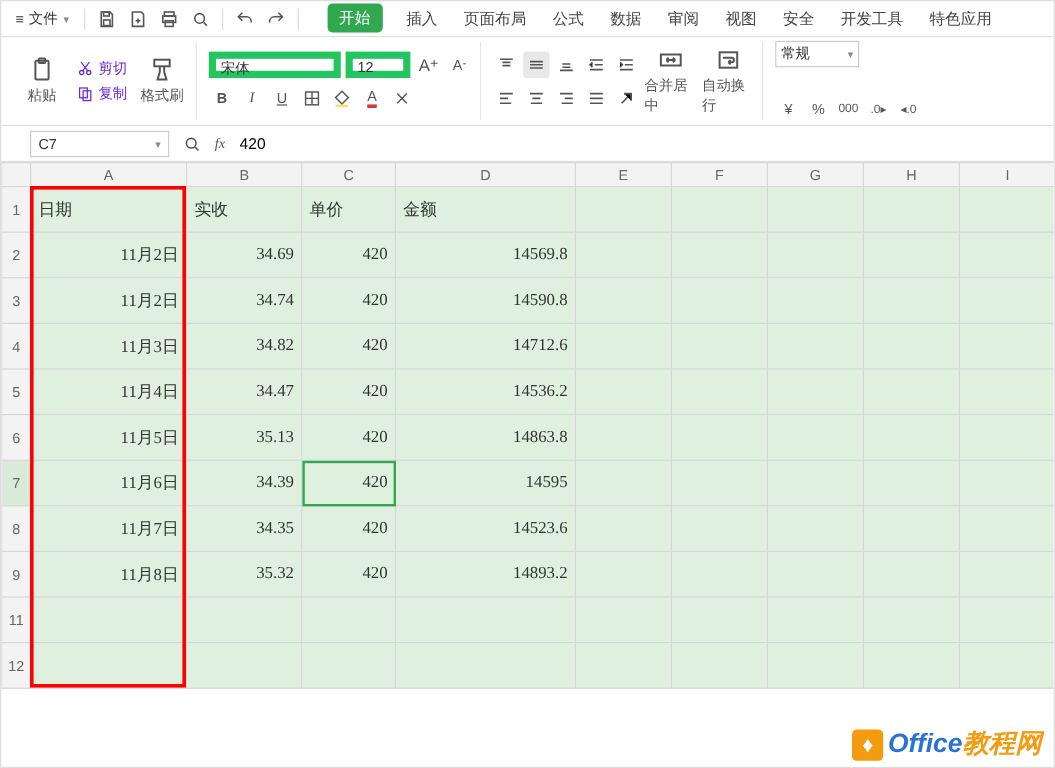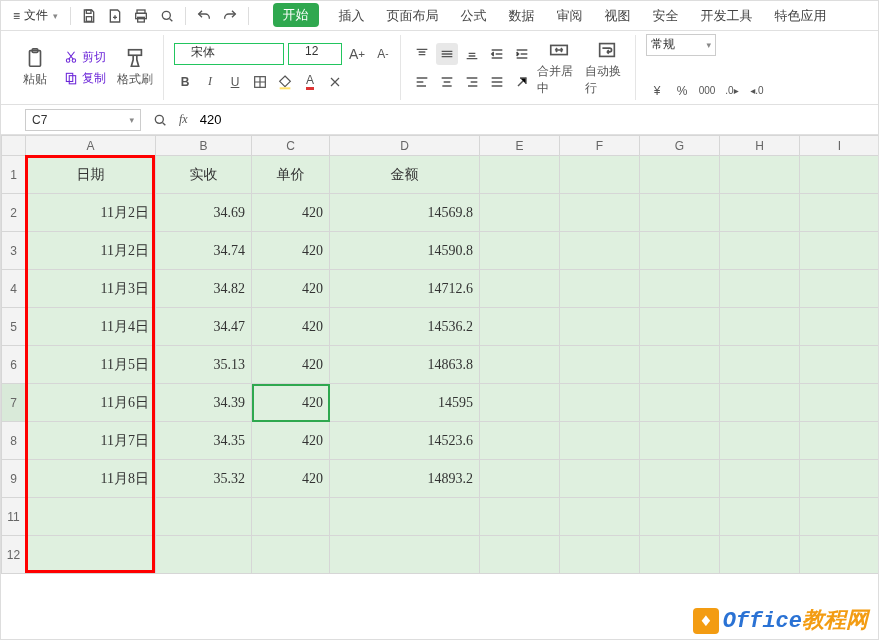--- a/index.html
+++ b/index.html
@@ -65,21 +65,21 @@
       display:flex; flex-direction:column; align-items:center; justify-content:center;
       width:44px; height:58px; cursor:pointer; gap:2px;
       color:#555;
     }
     .big-btn svg { width:22px; height:22px }
     .big-btn .lbl { font-size:12px; color:#555 }
     .small-stack { display:flex; flex-direction:column; gap:2px; justify-content:center }
     .small-btn { display:flex; align-items:center; gap:4px; cursor:pointer; padding:1px 3px; font-size:12px; color:#6d28d9}
     .small-btn svg { width:14px; height:14px }
     .font-row { display:flex; gap:4px; align-items:center }
-    .font-select { border:1px solid #22c55e; height:22px; font-size:12px; padding:0 16px; background:#fff }
+    .font-select { border:6px solid #22c55e; height:22px; font-size:12px; padding:0 4px; background:#fff }
     .font-select.name { width:110px }
     .font-select.size { width:54px }
     .icon-row { display:flex; gap:3px; align-items:center; flex-wrap:wrap; max-width:220px }
     .icon-btn { width:22px; height:22px; display:flex; align-items:center; justify-content:center; cursor:pointer; color:#555 }
     .icon-btn svg { width:16px; height:16px }
     .icon-btn.sel { background:#e8e8e8; border-radius:3px }
     .dropdown-caret { font-size:9px; margin-left:1px; color:#888 }
     .num-fmt { border:1px solid #ccc; height:22px; width:70px; font-size:12px; padding:0 4px; background:#fff; display:flex; align-items:center; justify-content:space-between }
 
     
@@ -103,40 +103,40 @@
       height:20px; text-align:center;
     }
     .col-head th.corner { width:24px }
     .row-head {
       background:#f3f3f3; border:1px solid #d6d6d6; text-align:center; font-size:12px; color:#666; width:24px;
     }
     .row-head.active { background:#d9ead9 }
     .grid td.cell {
       border:1px solid #d6d6d6; height:38px; background:#dff0df; padding:0 6px; font-size:14px; font-family: SimSun, serif;
     }
-    .grid tr.hdr td.cell { text-align:center }
+    .grid tr.hdr td.cell { text-align:left }
     .cell.right { text-align:right }
     .cell.blank { background:#dff0df }
     .cell.selected { outline:2px solid #2fa84f; outline-offset:-2px; background:#dff0df }
     .grid .col-A { width:130px }
     .grid .col-B { width:96px }
     .grid .col-C { width:78px }
     .grid .col-D { width:150px }
     .grid .col-rest { width:80px }
 
     
     .red-box {
       position:absolute; border:3px solid #f00;
       left:24px; top:20px; width:130px; height:418px; pointer-events:none;
     }
 
     
     .watermark {
       position:absolute; right:10px; bottom:6px; text-align:right;
-      font-family: Liberation Mono, monospace; font-weight:bold;
+      font-family: Liberation Sans, sans-serif; font-weight:bold;
     }
     .watermark .line1 { font-size:22px; color:#2a72d4; font-style:italic }
     .watermark .line1 .orange { color:#f39c12 }
     .watermark .line2 { font-size:13px; color:#f39c12; letter-spacing:0.5px }
     .watermark .logo {
       display:inline-block; width:26px; height:26px; background:#f39c12; border-radius:4px;
       color:#fff; text-align:center; line-height:26px; font-size:18px; margin-right:4px;
       vertical-align:middle;
     }
   </style>

